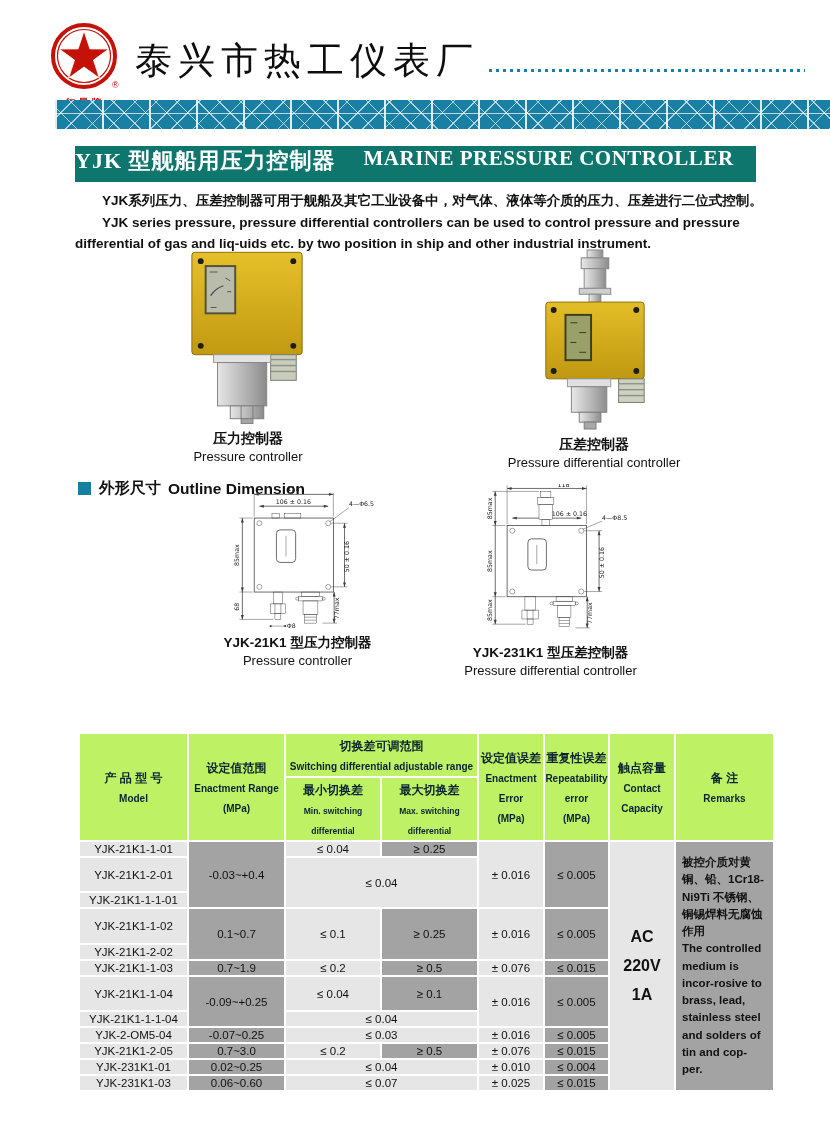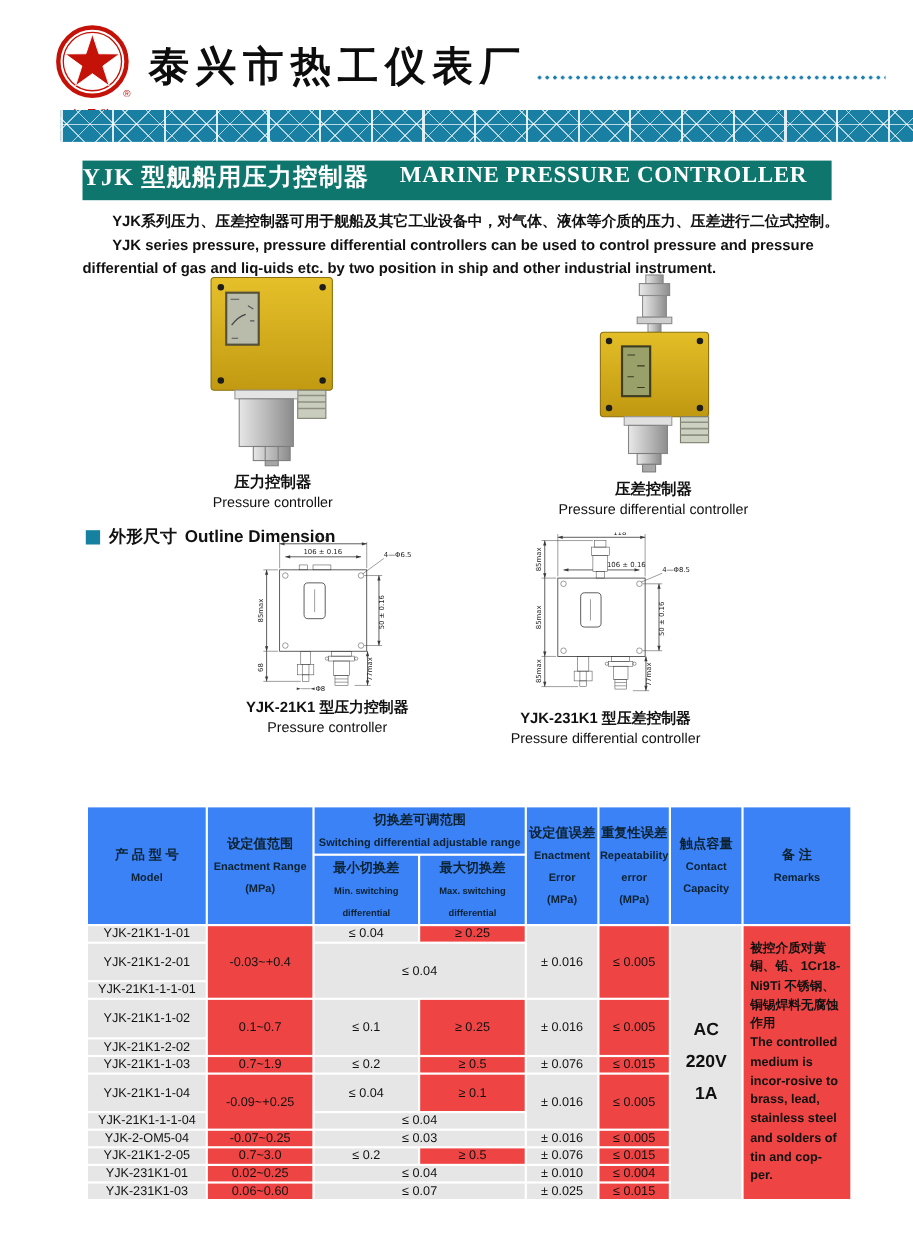--- a/index.html
+++ b/index.html
@@ -3,21 +3,21 @@
 <meta charset="utf-8">
 <style>
   html,body{margin:0;padding:0;background:#fff;}
   .page{position:relative;width:830px;height:1127px;background:#fff;overflow:hidden;
         font-family:"Liberation Sans",sans-serif;color:#111;}
 
   
   .header{position:absolute;top:22px;left:45px;width:760px;display:flex;align-items:flex-start;}
   .logo-wrap{width:80px;text-align:center;}
   .logo-caption{color:#c41208;font-size:10px;font-weight:bold;letter-spacing:3px;margin-top:-2px;}
-  .factory-name{font-size:37px;font-weight:700;letter-spacing:6px;color:#0d0d0d;margin:20px 0 0 10px;line-height:1;white-space:nowrap;}
+  .factory-name{font-size:37px;font-weight:400;letter-spacing:6px;color:#0d0d0d;margin:20px 0 0 10px;line-height:1;white-space:nowrap;}
   .dotted{flex:1;margin:46px 0 0 8px;height:5px;
           background-image:radial-gradient(circle,#1c7fb0 1.5px,transparent 1.8px);
           background-size:7px 5px;background-repeat:repeat-x;}
 
   
   .band{position:absolute;top:100px;left:55px;right:0;height:29px;background-color:#1a80a3;
         background-image:
           repeating-linear-gradient(45deg,rgba(255,255,255,.65) 0 1px,transparent 1px 15px),
           repeating-linear-gradient(-45deg,rgba(255,255,255,.65) 0 1px,transparent 1px 15px),
           repeating-linear-gradient(90deg,rgba(255,255,255,.85) 0 2px,transparent 2px 47px),
@@ -51,28 +51,28 @@
   .drawing{display:flex;flex-direction:column;align-items:center;}
   .draw-cap-cn{font-size:13.5px;font-weight:bold;margin-top:2px;}
   .draw-cap-en{font-size:13px;margin-top:1px;}
   .dim{font-size:8.5px;fill:#222;font-family:"DejaVu Sans",sans-serif;}
   .ln{stroke:#3a3a3a;stroke-width:1;fill:none;}
   .thin{stroke:#3a3a3a;stroke-width:.6;fill:none;}
 
   
   .params-table{position:absolute;top:732px;left:78px;width:679px;border-collapse:separate;
                 border-spacing:2px;table-layout:fixed;}
-  .params-table th{background:#3b82f6;color:#0c2230;vertical-align:middle;padding:1px 0;line-height:1.25;}
+  .params-table th{background:#bef264;color:#0c2230;vertical-align:middle;padding:1px 0;line-height:1.25;}
   .params-table th .cn{font-size:12px;font-weight:bold;}
   .params-table th .en{font-size:10px;font-weight:bold;}
   .params-table th .en-s{font-size:8.5px;font-weight:bold;}
   .params-table td{font-size:11.5px;text-align:center;vertical-align:middle;height:14px;
                    padding:0 2px;white-space:pre-line;}
   .params-table td.g{background:#e6e6e6;}
-  .params-table td.b{background:#ef4444;}
+  .params-table td.b{background:#a3a3a3;}
   .params-table td.contact{font-weight:bold;font-size:16px;line-height:1.8;}
   .params-table td.remarks{text-align:left;vertical-align:top;font-size:11.5px;font-weight:bold;
                            line-height:1.5;padding:12px 6px;}
 </style>
 </head>
 <body>
 
 <div class="page">
 
   <div class="header">

